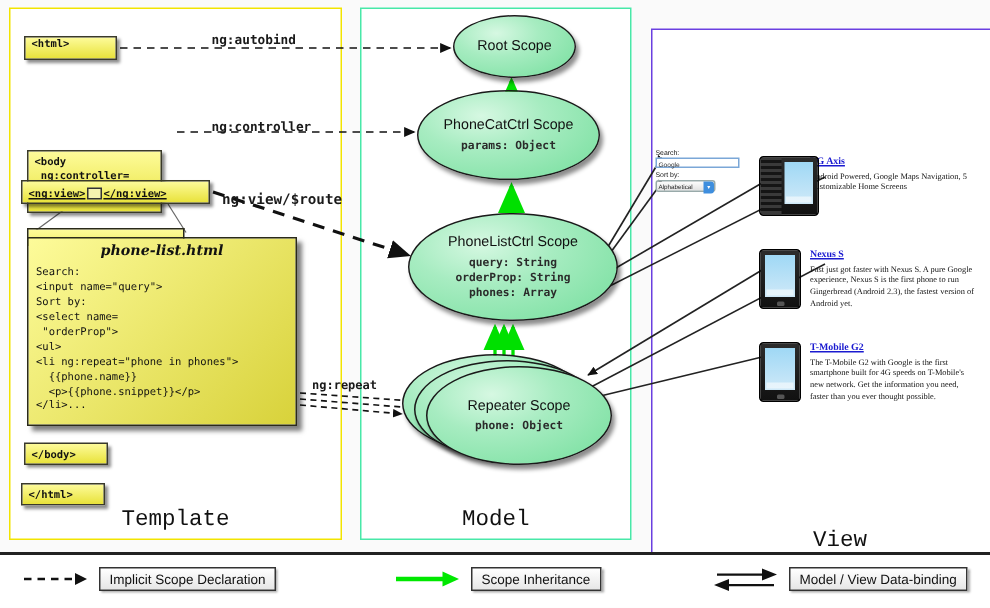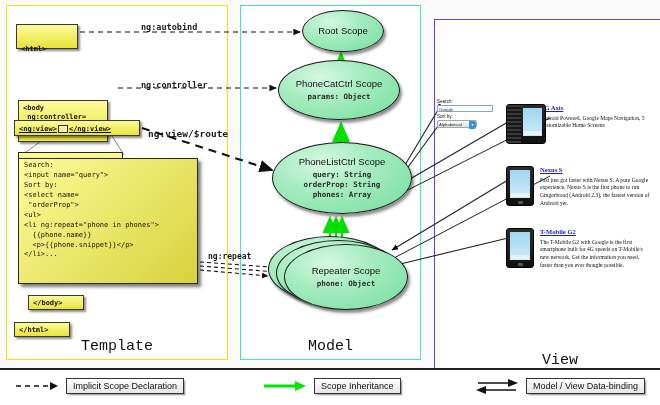--- a/index.html
+++ b/index.html
@@ -14,24 +14,24 @@
   #panel-view{left:434px;top:19px;width:252px;height:355px;border:1.5px solid #6a3fe0;}
   .panel-label{position:absolute;bottom:4px;left:0;width:100%;text-align:center;
      font-size:15px;color:#111;font-family:Liberation Mono, monospace;}
 
   
   .ybox{position:absolute;background:linear-gradient(#fdfb9a,#e8e23a);
         border:1.2px solid #3a3a2a;box-shadow:2px 2px 2px rgba(0,0,0,.45);
         font-family:"DejaVu Sans Mono",monospace;font-weight:bold;font-size:7px;
         color:#111;padding:3px 4px;box-sizing:border-box;line-height:1.35;
         white-space:pre;}
-  #box-html{left:16px;top:24px;width:62px;height:16px;padding-top:20px;}
+  #box-html{left:16px;top:24px;width:62px;height:16px;padding-top:0;}
   #box-body{left:18px;top:66px;width:90px;height:42px;margin-top:34px;}
   #box-ngview{left:14px;top:120px;width:126px;height:16px;padding-top:4px;text-decoration:underline;}
-  #box-bodyclose{left:16px;top:295px;width:56px;height:15px;padding-top:3px;margin-left:12px;}
+  #box-bodyclose{left:16px;top:295px;width:56px;height:15px;padding-top:3px;}
   #box-htmlclose{left:14px;top:322px;width:56px;height:15px;padding-top:3px;}
   .ng-slot{display:inline-block;width:8px;height:6px;border:1px solid #333;
       background:#f6f3b0;vertical-align:middle;margin:0 1px;}
 
   
   #box-phonelist{position:absolute;left:18px;top:158px;width:180px;height:126px;
       background:linear-gradient(135deg,#fdfb9a,#d8d23a);
       border:1.2px solid #2a2a1a;box-shadow:3px 3px 3px rgba(0,0,0,.5);
       box-sizing:border-box;}
   #box-phonelist .title{font-family:"DejaVu Serif",serif;font-weight:bold;
@@ -171,20 +171,21 @@
   <div class="ybox" id="box-html">&lt;html&gt;</div>
   <div class="ybox" id="box-body">&lt;body
  ng:controller=
  "PhoneCatCtrl"&gt;</div>
   <div class="ybox" id="box-ngview"><span>&lt;ng:view&gt;</span><span class="ng-slot"></span><span>&lt;/ng:view&gt;</span></div>
   <div class="ybox" id="box-bodyclose">&lt;/body&gt;</div>
   <div class="ybox" id="box-htmlclose">&lt;/html&gt;</div>
 
   <div id="callout-notch"></div>
   <div id="box-phonelist">
+    <div class="title">phone-list.html</div>
     <div class="code">Search:
 &lt;input name="query"&gt;
 Sort by:
 &lt;select name=
  "orderProp"&gt;
 &lt;ul&gt;
 &lt;li ng:repeat="phone in phones"&gt;
   {{phone.name}}
   &lt;p&gt;{{phone.snippet}}&lt;/p&gt;
 &lt;/li&gt;...</div>

